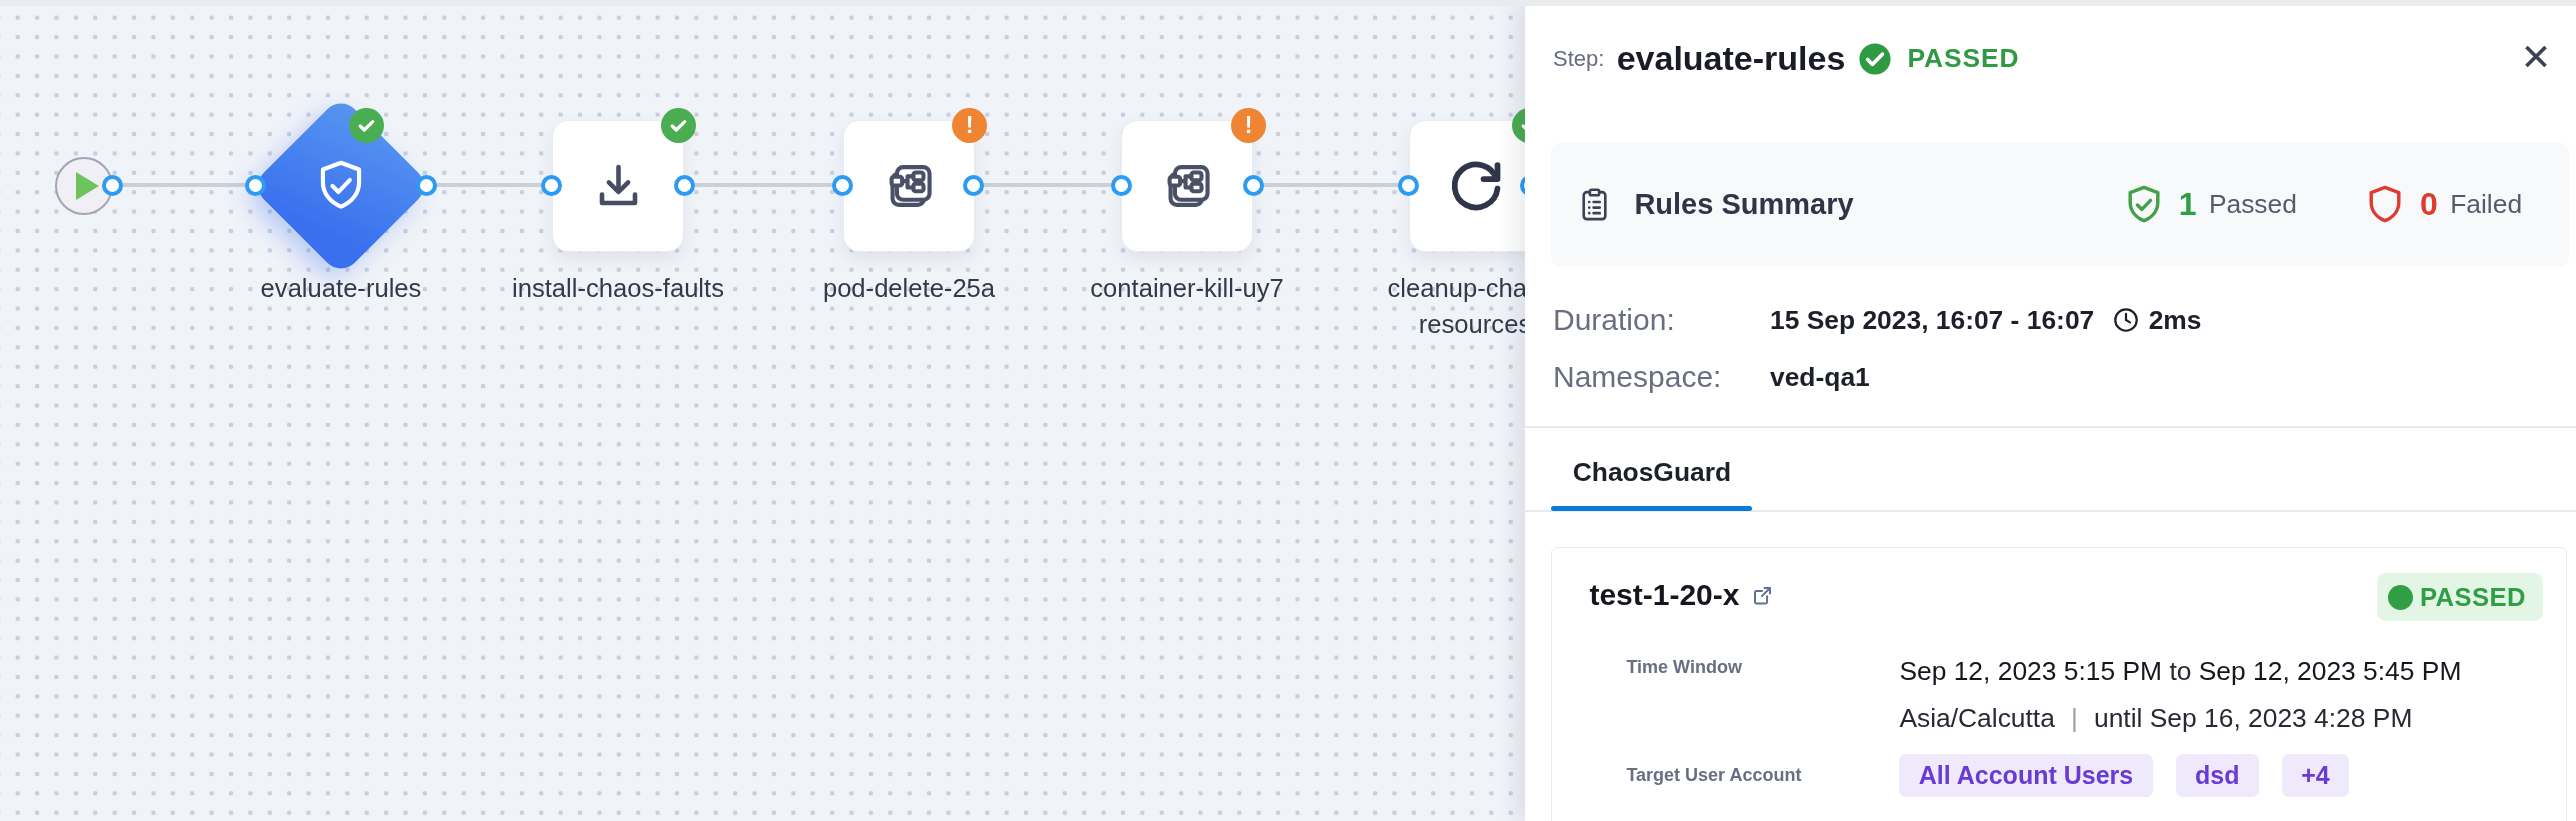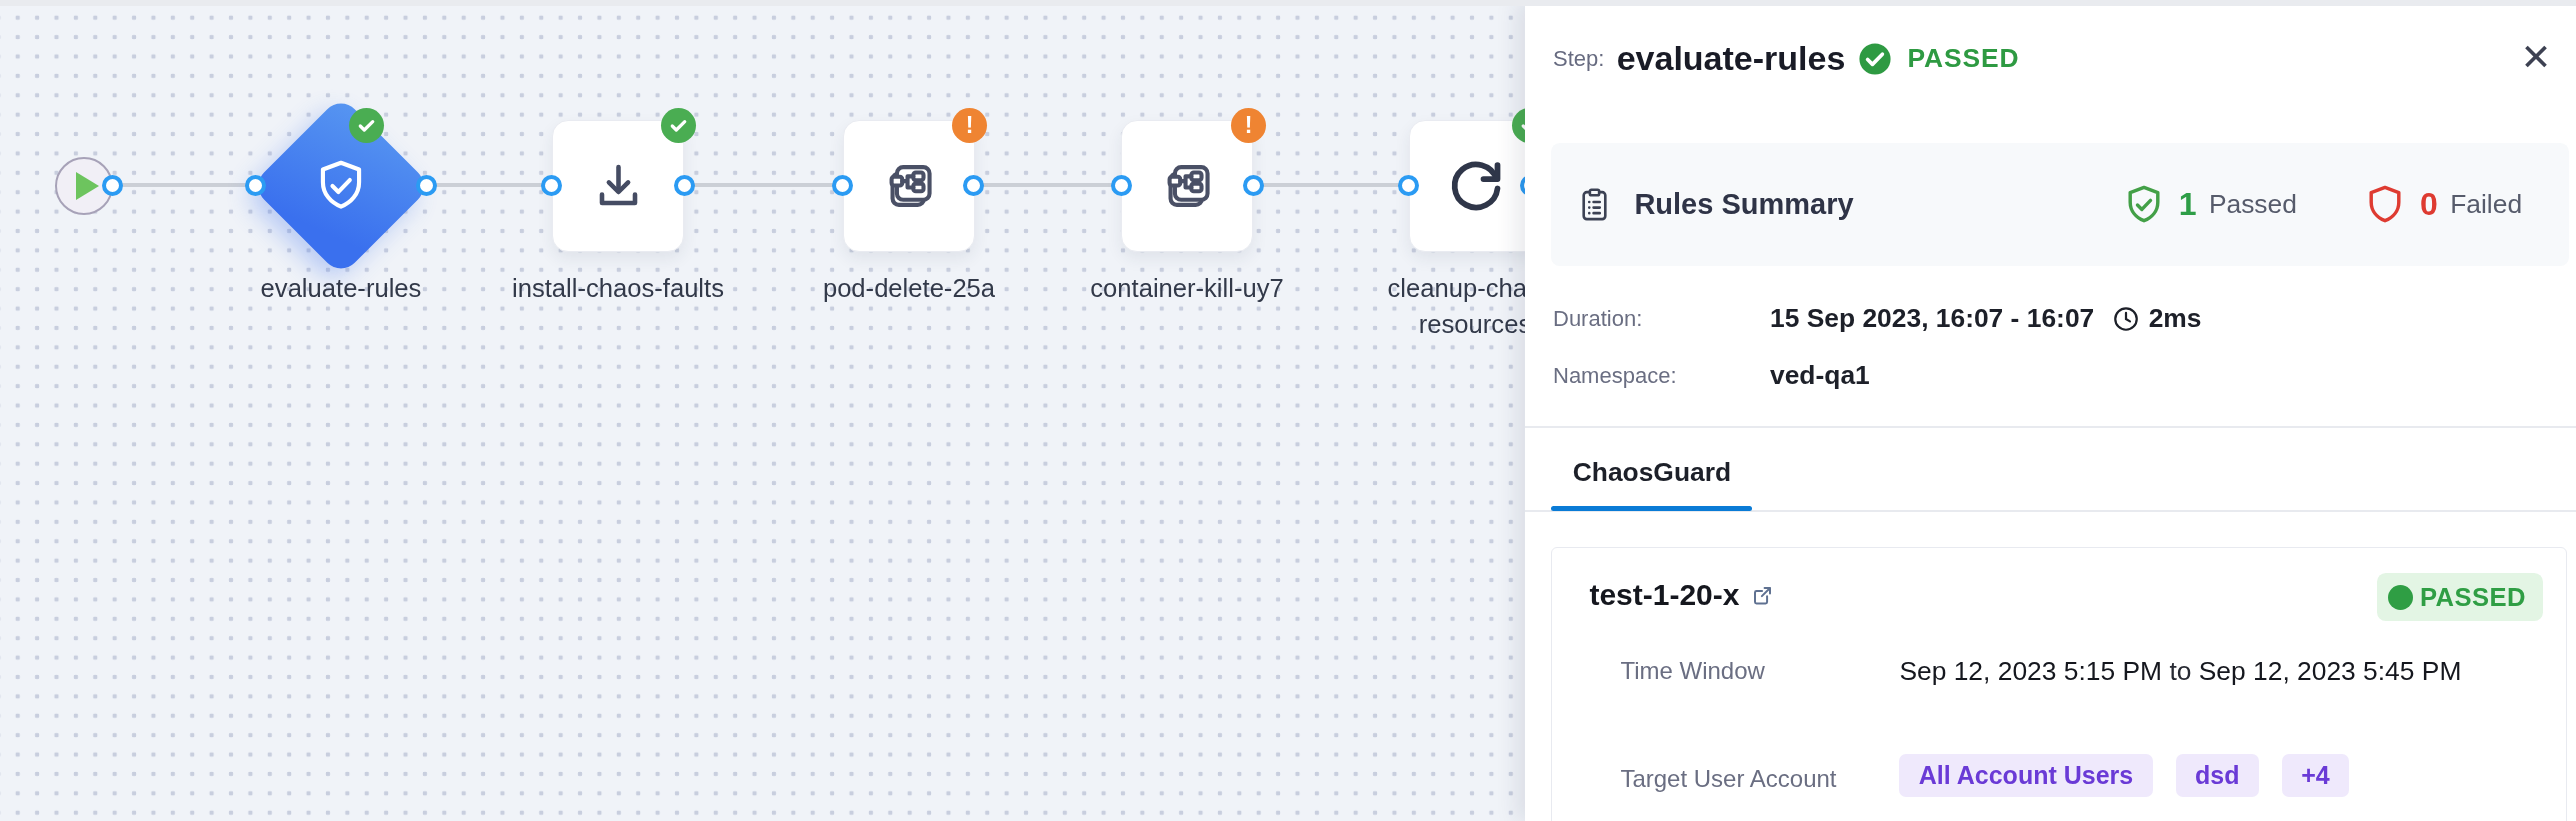--- a/index.html
+++ b/index.html
@@ -56,37 +56,37 @@
     background:#f7f9fb;display:flex;align-items:center;padding:0 42px 0 25px;}
   .rules-title{font-size:29px;font-weight:600;color:#2f3447;margin-left:21px;}
   .rules-counts{margin-left:auto;display:flex;align-items:center;gap:12.3px;}
   .count-num{font-size:32px;font-weight:700;}
   .count-num.green{color:#2e9e47;}
   .count-num.red{color:#de3b31;}
   .count-label{font-size:26.4px;color:#565b6b;margin-right:5.3px;}
   .gap40{width:35px;}
 
   .meta-row{position:absolute;left:28px;display:flex;align-items:center;}
-  .meta-label{font-size:22px;color:#6a6e82;width:217px;flex:none;}
+  .meta-label{font-size:30px;color:#6a6e82;width:217px;flex:none;}
   .meta-value{font-size:26.4px;font-weight:700;color:#1d2029;display:flex;align-items:center;gap:8.8px;}
 
   .divider{position:absolute;left:0;width:100%;height:1.8px;background:#e8eaef;}
   .tab{position:absolute;left:26.4px;top:445px;width:201px;height:55px;text-align:center;font-size:26.4px;
     font-weight:700;color:#1d2029;line-height:55px;cursor:pointer;}
   .tab-underline{position:absolute;left:26.4px;top:506px;width:201px;height:5.3px;border-radius:2.6px;background:#0a7bd6;}
 
   .guard-card{position:absolute;left:26.4px;top:547px;width:1016px;height:332px;background:#fff;
     border:1.8px solid #e8eaf0;border-radius:6px;}
   .gc-title-row{position:absolute;left:37px;top:30px;display:flex;align-items:center;gap:10.6px;}
   .gc-title{font-size:30px;font-weight:700;color:#15171e;}
   .gc-pill{position:absolute;right:23px;top:25px;height:48px;padding:0 17.6px 0 10.6px;border-radius:8.8px;
     background:#e3f5e4;display:flex;align-items:center;gap:7px;}
   .gc-pill .dot{width:25px;height:25px;border-radius:50%;background:#2f9e44;}
   .gc-pill .txt{font-size:25.6px;font-weight:800;color:#2f9e44;letter-spacing:0.4px;}
-  .gc-row-label{position:absolute;left:68px;font-size:24px;color:#6a6e82;}
+  .gc-row-label{position:absolute;left:74px;font-size:18px;color:#6a6e82;font-weight:bold;}
   .gc-value{position:absolute;left:347px;font-size:26.4px;color:#272a33;}
   .bold{font-weight:400;color:#15171e;}
   .sep{color:#9aa0ad;padding:0 8.8px;font-weight:300;}
   .chips{position:absolute;left:347px;display:flex;gap:23px;align-items:center;}
   .chip{background:#efe9fc;color:#6a3ad6;font-size:25px;font-weight:700;border-radius:7px;
     padding:8.8px 19.4px;line-height:1;cursor:pointer;}
 
   svg{display:block;}
 </style>
 </head>
@@ -278,20 +278,25 @@
         <span class="dot"></span>
         <span class="txt">PASSED</span>
       </div>
 
       <div class="gc-row-label" style="top:109px;">Time Window</div>
       <div class="gc-value" style="top:108px;">
         <span class="bold">Sep 12, 2023 5:15 PM</span>
         <span> </span><span>to</span><span> </span>
         <span class="bold">Sep 12, 2023 5:45 PM</span>
       </div>
+      <div class="gc-value" style="top:155px;">
+        <span>Asia/Calcutta</span>
+        <span class="sep">|</span>
+        <span>until Sep 16, 2023 4:28 PM</span>
+      </div>
 
       <div class="gc-row-label" style="top:217px;">Target User Account</div>
       <div class="chips" style="top:206px;">
         <span class="chip">All Account Users</span>
         <span class="chip">dsd</span>
         <span class="chip">+4</span>
       </div>
     </div>
   </aside>
 

